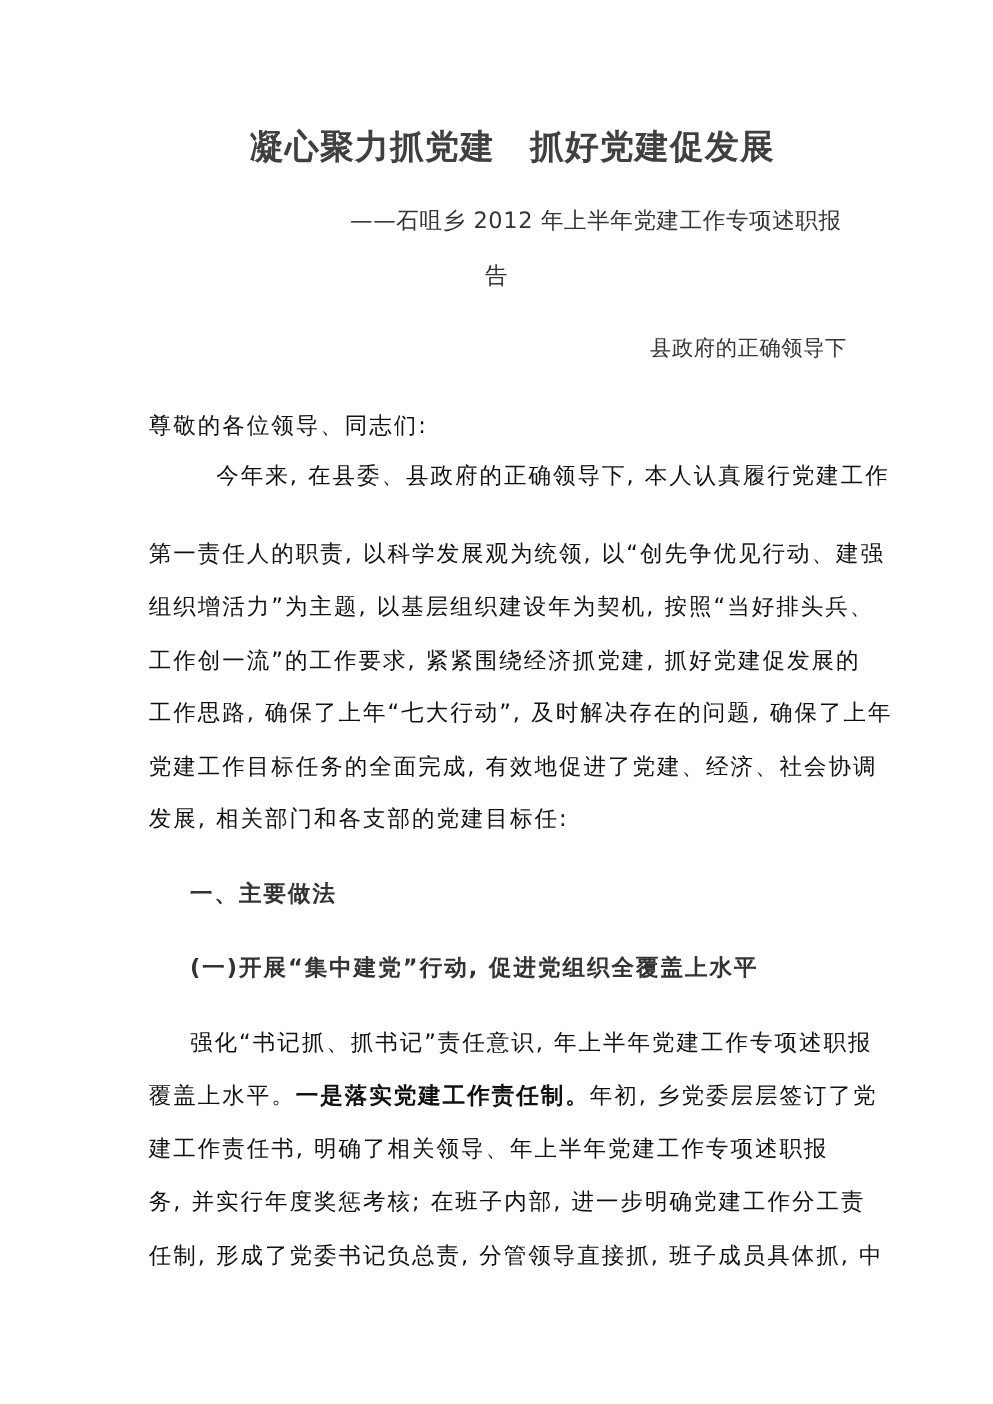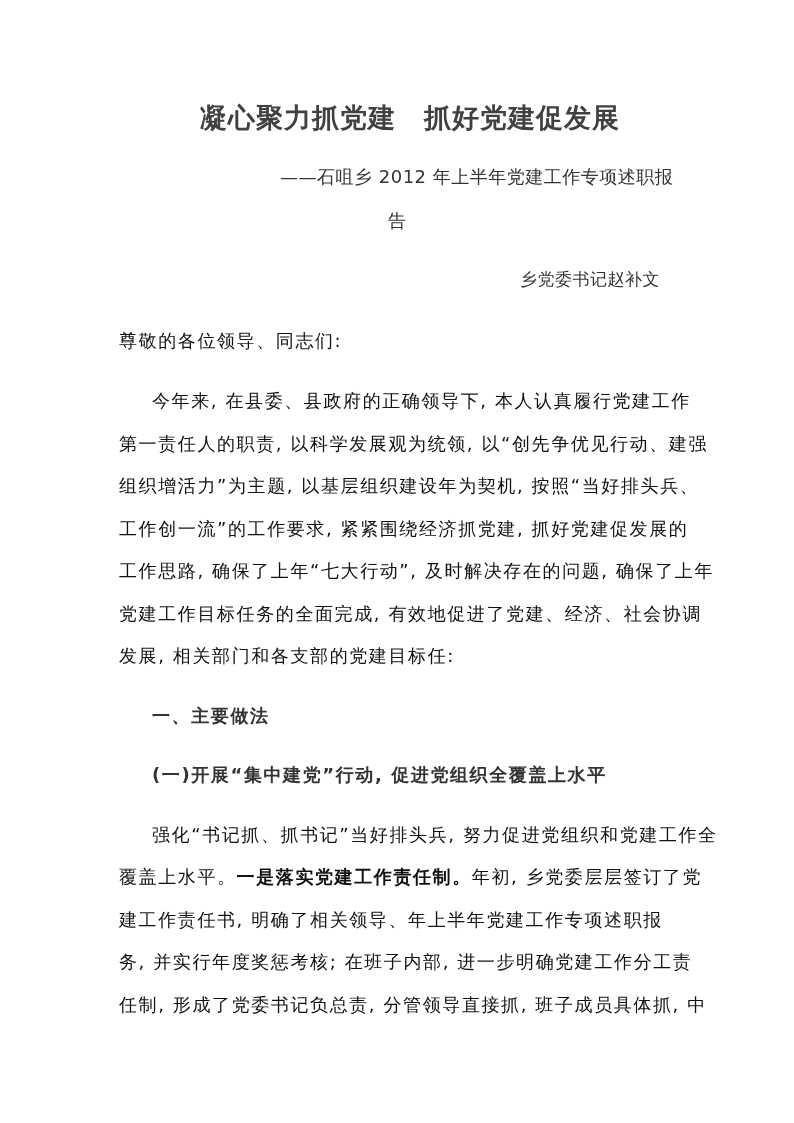--- a/index.html
+++ b/index.html
@@ -82,35 +82,35 @@
 
 <div class="page">
 
   <div class="title">
     <span>凝心聚力抓党建</span><span class="gap"></span><span>抓好党建促发展</span>
   </div>
 
   <div class="subtitle">——石咀乡 2012 年上半年党建工作专项述职报</div>
   <div class="subtitle-cont">告</div>
 
-  <div class="author">乡党委书记赵补文</div>
+  <div class="author">县政府的正确领导下</div>
 
   <div class="line" style="top:328px;">尊敬的各位领导、同志们:</div>
 
-  <div class="line indent" style="top:388px;">今年来, 在县委、县政府的正确领导下, 本人认真履行党建工作</div>
+  <div class="line indent" style="top:368px;margin-left:21px;">今年来, 在县委、县政府的正确领导下, 本人认真履行党建工作</div>
   <div class="line" style="top:431px;">第一责任人的职责, 以科学发展观为统领, 以“创先争优见行动、建强</div>
   <div class="line" style="top:473px;">组织增活力”为主题, 以基层组织建设年为契机, 按照“当好排头兵、</div>
   <div class="line" style="top:516px;">工作创一流”的工作要求, 紧紧围绕经济抓党建, 抓好党建促发展的</div>
   <div class="line" style="top:558px;">工作思路, 确保了上年“七大行动”, 及时解决存在的问题, 确保了上年</div>
   <div class="line" style="top:601px;">党建工作目标任务的全面完成, 有效地促进了党建、经济、社会协调</div>
   <div class="line" style="top:643px;">发展, 相关部门和各支部的党建目标任:</div>
 
   <div class="line indent heading" style="top:703px;">一、主要做法</div>
 
   <div class="line indent heading" style="top:762px;">(一)开展“集中建党”行动, 促进党组织全覆盖上水平</div>
 
-  <div class="line indent" style="top:822px;">强化“书记抓、抓书记”当好排头兵, 努力促进党组织和党建工作全</div>
+  <div class="line indent" style="top:822px;">强化“书记抓、抓书记”责任意识, 年上半年党建工作专项述职报</div>
   <div class="line" style="top:864px;"><span>覆盖上水平。</span><span class="b">一是落实党建工作责任制。</span><span>年初, 乡党委层层签订了党</span></div>
   <div class="line" style="top:907px;">建工作责任书, 明确了相关领导、年上半年党建工作专项述职报</div>
   <div class="line" style="top:949px;">务, 并实行年度奖惩考核; 在班子内部, 进一步明确党建工作分工责</div>
   <div class="line" style="top:992px;">任制, 形成了党委书记负总责, 分管领导直接抓, 班子成员具体抓, 中</div>
 
 </div>
 
 </body></html>

